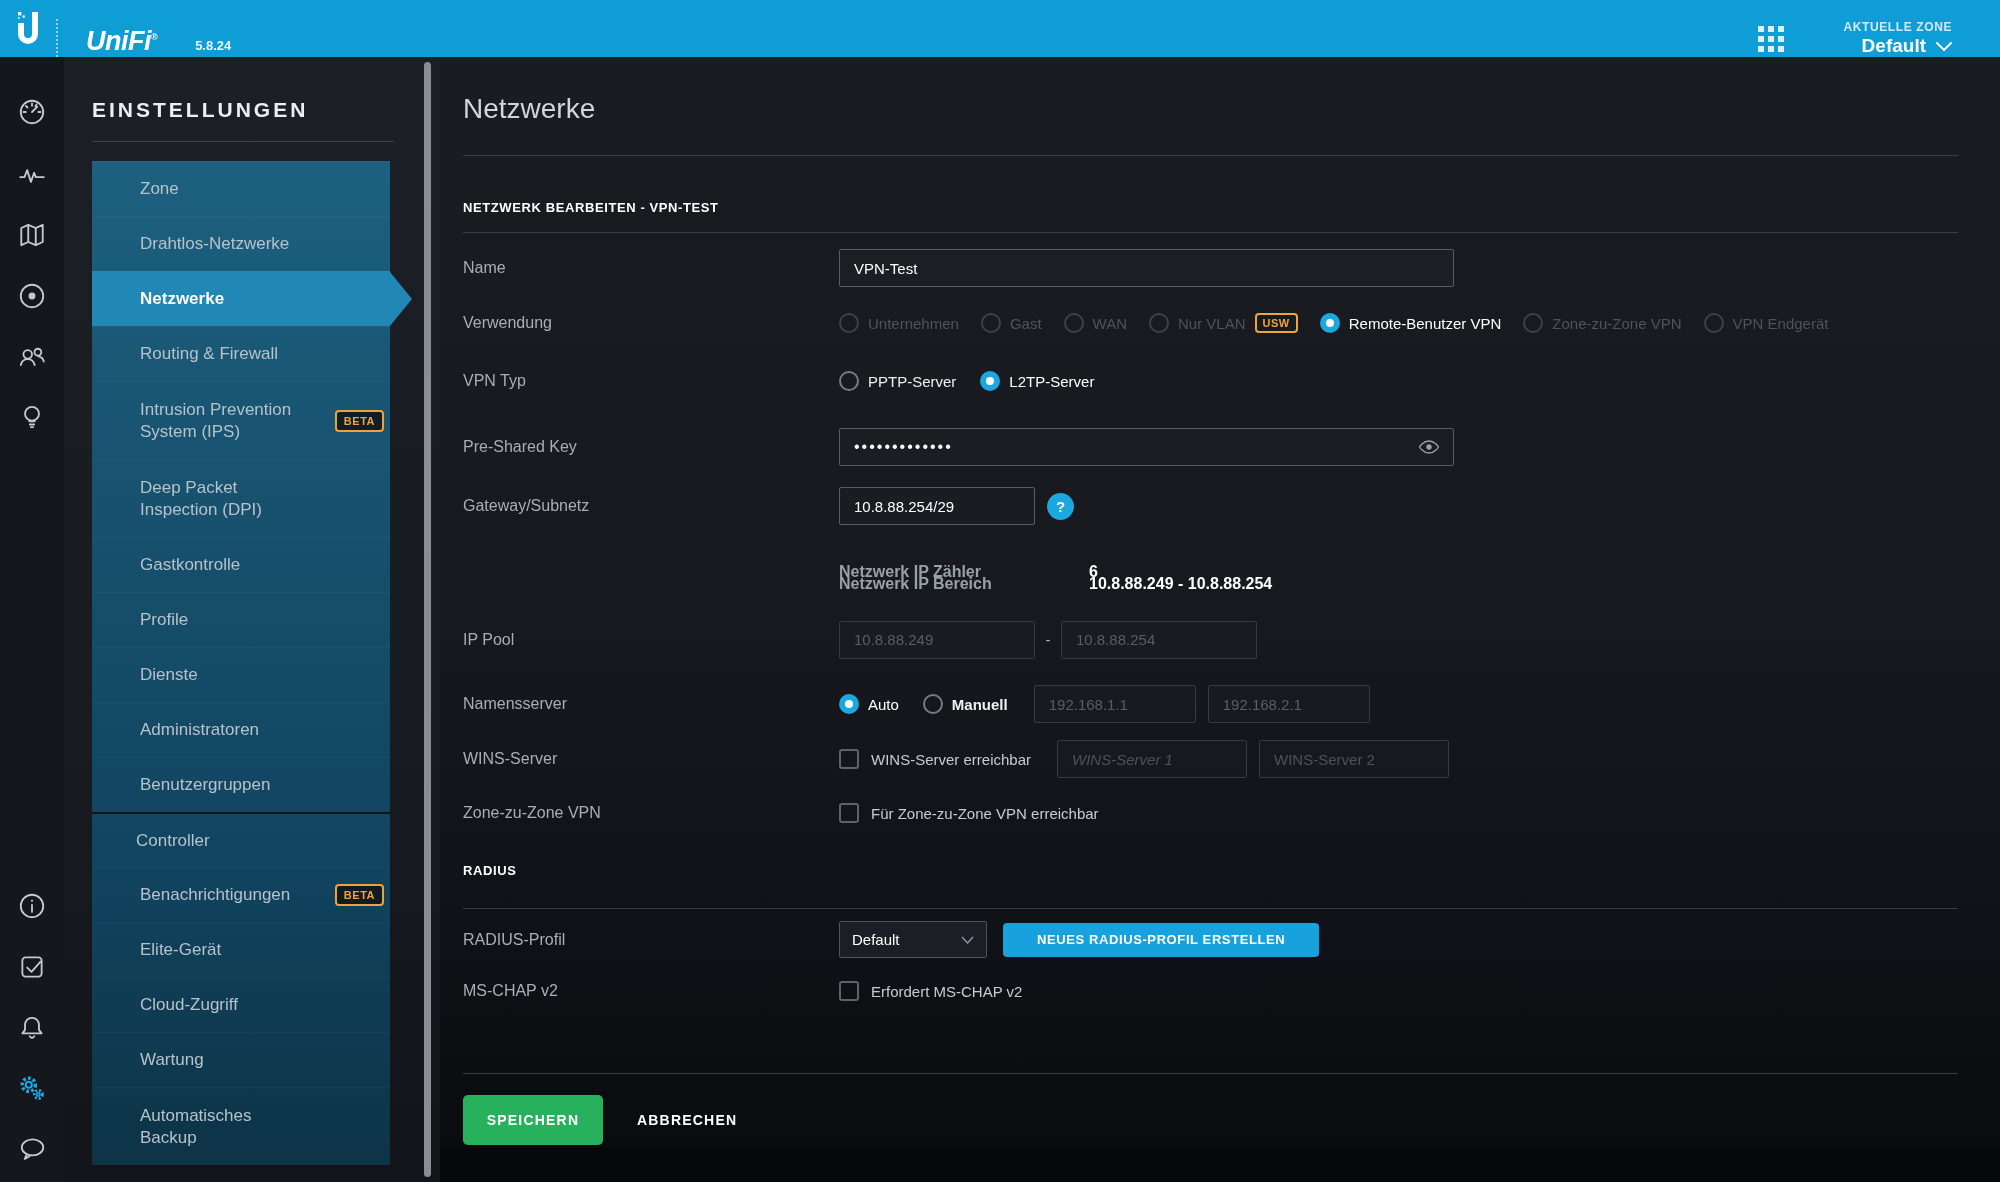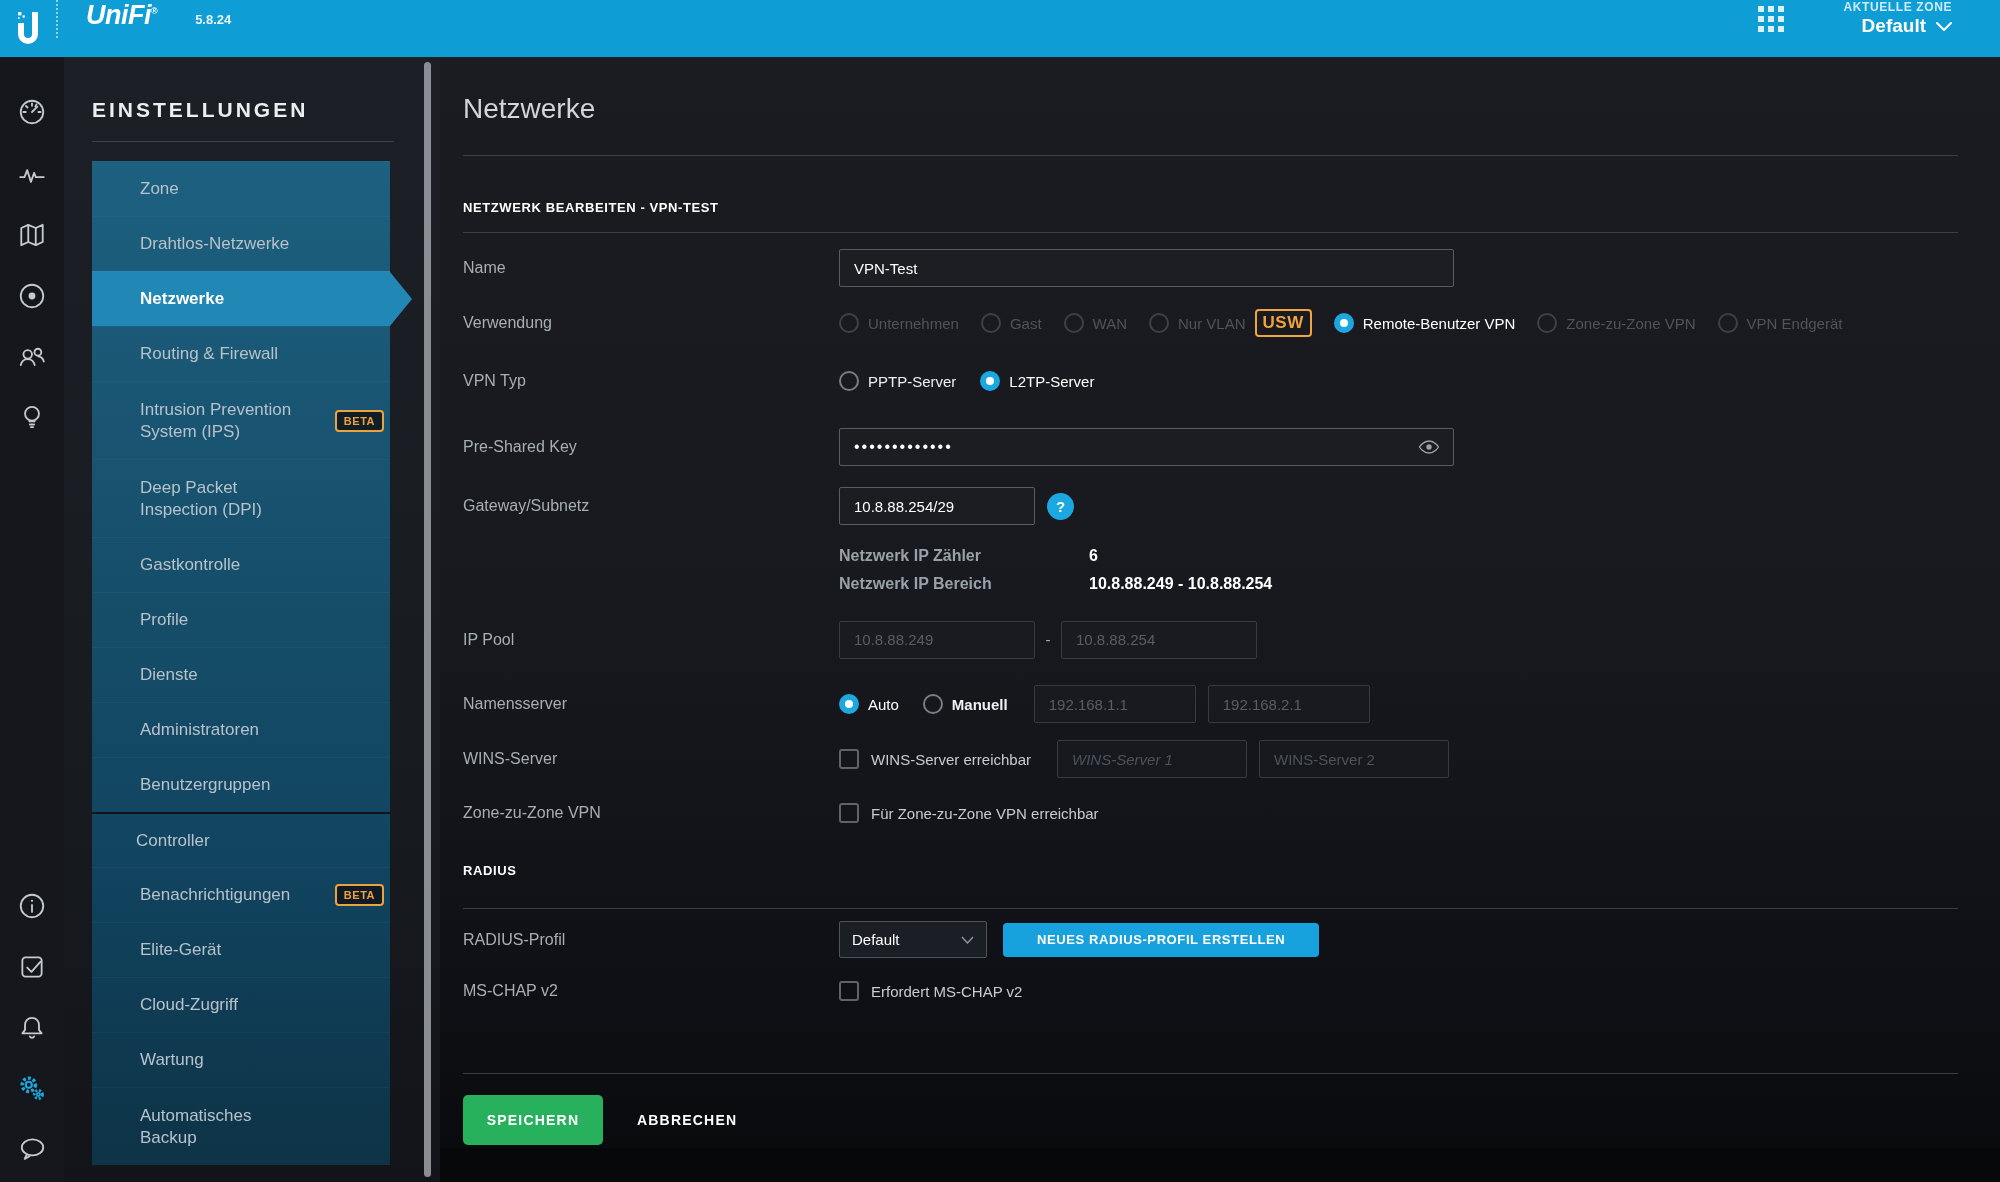--- a/index.html
+++ b/index.html
@@ -6,21 +6,21 @@
   html,body { width:2000px; height:1182px; }
   body {
     font-family: "Liberation Sans", sans-serif;
     background:#07080a;
     color:#fff;
     position:relative;
     overflow:hidden;
   }
   
   .topbar { position:absolute; left:0; top:0; width:2000px; height:57px;
-    background:#0f9dd6; display:flex; align-items:flex-start; z-index:5; }
+    background:#0f9dd6; display:flex; align-items:flex-end; z-index:5; }
   .ulogo-box { width:56px; height:57px; display:flex; align-items:center; justify-content:center; }
   .brand-sep { height:38px; border-left:2px dotted rgba(255,255,255,.55); }
   .brand-wrap { display:flex; align-items:baseline; margin-left:28px; }
   .brand { font-size:27px; font-weight:800; font-style:italic; color:#fff; letter-spacing:-.5px; }
   .brand sup { font-size:9px; font-style:normal; vertical-align:super; }
   .version { margin-left:38px; font-size:13px; font-weight:700; color:#eaf7fd; }
   .topbar-right { margin-left:auto; display:flex; align-items:center; padding-right:48px; }
   .grid-icon { display:grid; grid-template-columns:repeat(3,6px); grid-gap:4px; margin-right:60px; cursor:pointer; }
   .grid-icon i { width:6px; height:6px; background:rgba(255,255,255,.85); display:block; }
   .zone-block { text-align:right; cursor:pointer; }
@@ -84,21 +84,21 @@
   
   .opt { display:flex; align-items:center; gap:9px; cursor:pointer; }
   .radio { width:20px; height:20px; border-radius:50%; border:2px solid #767d84; flex:none; position:relative; }
   .opt.disabled .radio { border-color:#3c4249; }
   .opt.selected .radio { border:none; background:#1ba7e0; }
   .opt.selected .radio::after { content:""; position:absolute; left:6px; top:6px; width:8px; height:8px;
     border-radius:50%; background:#fff; }
   .opt-label { font-size:15px; color:#eef0f2; white-space:nowrap; }
   .opt.selected .opt-label { font-weight:400; color:#fff; }
   .opt.disabled .opt-label { color:#4d545c; }
-  .usw-badge { border:2px solid #f0a43c; color:#f0a43c; border-radius:4px; font-size:17px;
+  .usw-badge { border:2px solid #f0a43c; color:#f0a43c; border-radius:4px; font-size:11px;
     font-weight:700; padding:2px 6px; letter-spacing:.5px; }
   .checkbox { width:20px; height:20px; border:2px solid #5c636a; border-radius:3px; flex:none; cursor:pointer; }
   .chk-label { font-size:15px; color:#c6ccd1; white-space:nowrap; }
   
   .ilabel { width:250px; flex:none; font-size:16px; font-weight:600; color:#99a1a8; }
   .ivalue { font-size:16px; font-weight:600; color:#fff; }
   .dash { width:26px; text-align:center; color:#aab1b7; font-size:15px; }
   
   .select { width:148px; height:37px; border:1px solid #4d545c; border-radius:2px; background:#1b1e24;
     display:flex; align-items:center; padding:0 12px; cursor:pointer; }
@@ -360,21 +360,21 @@
       </span>
     </span>
   </div>
 
   <div class="row" style="top:430px; height:38px">
     <span class="flabel">Gateway/Subnetz</span>
     <input class="tinput w-196" value="10.8.88.254/29" style="">
     <span class="help-btn">?</span>
   </div>
 
-  <div class="row" style="top:488px; height:22px; left:399px">
+  <div class="row" style="top:504px; height:22px; left:399px">
     <span class="ilabel">Netzwerk IP Zähler</span>
     <span class="ivalue">6</span>
   </div>
   <div class="row" style="top:516px; height:22px; left:399px">
     <span class="ilabel">Netzwerk IP Bereich</span>
     <span class="ivalue">10.8.88.249 - 10.8.88.254</span>
   </div>
 
   <div class="row" style="top:564px; height:37px">
     <span class="flabel">IP Pool</span>

